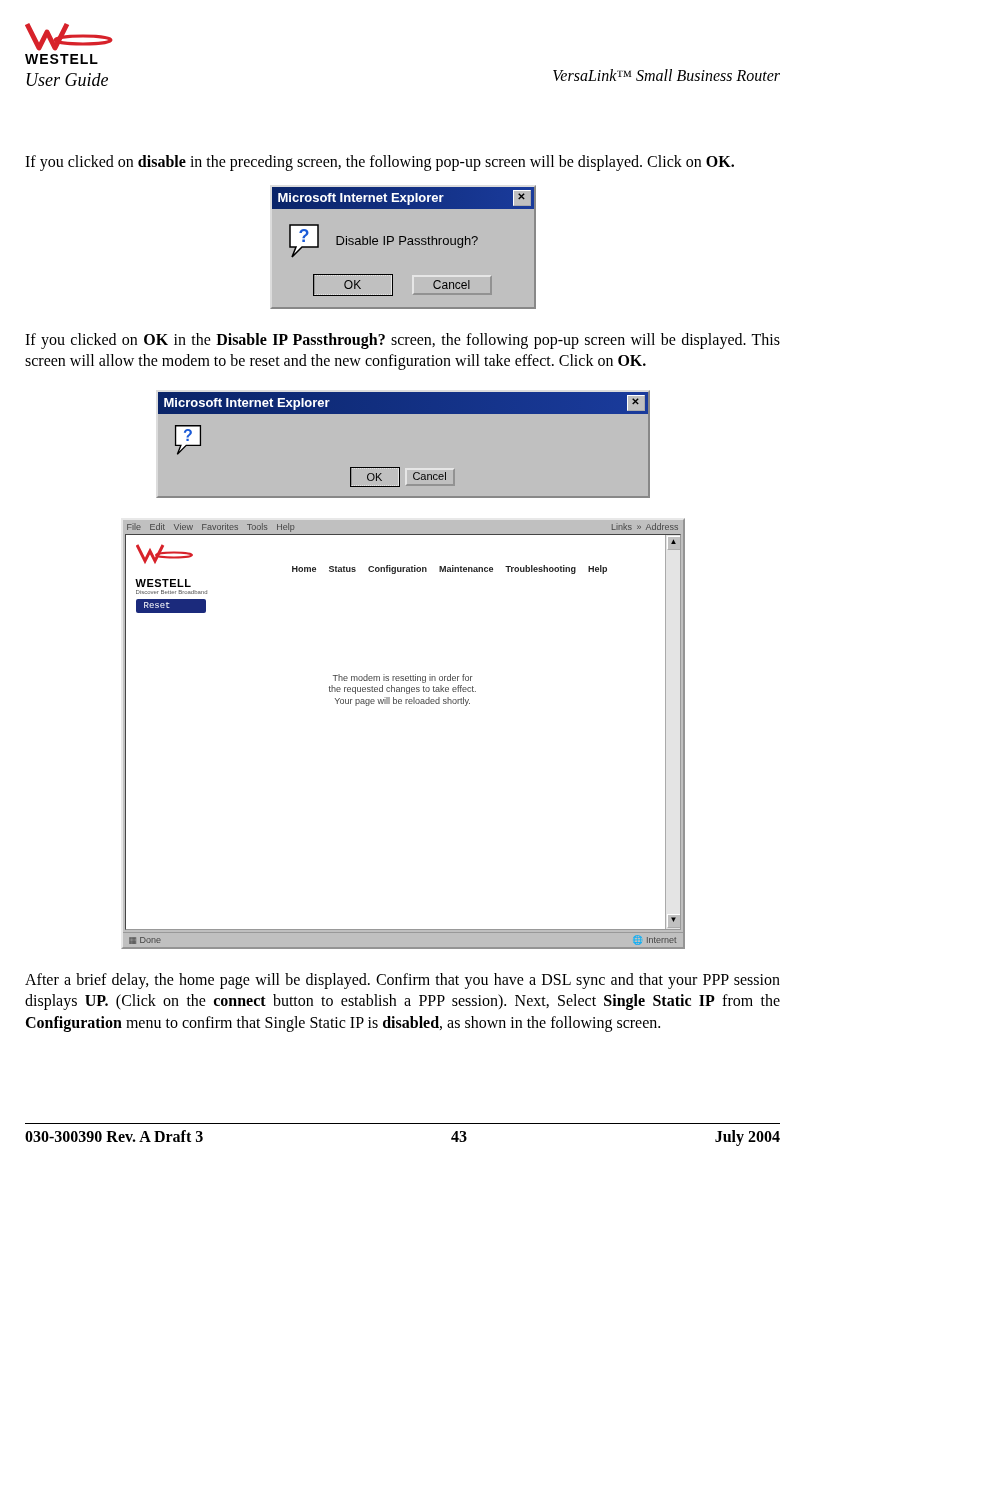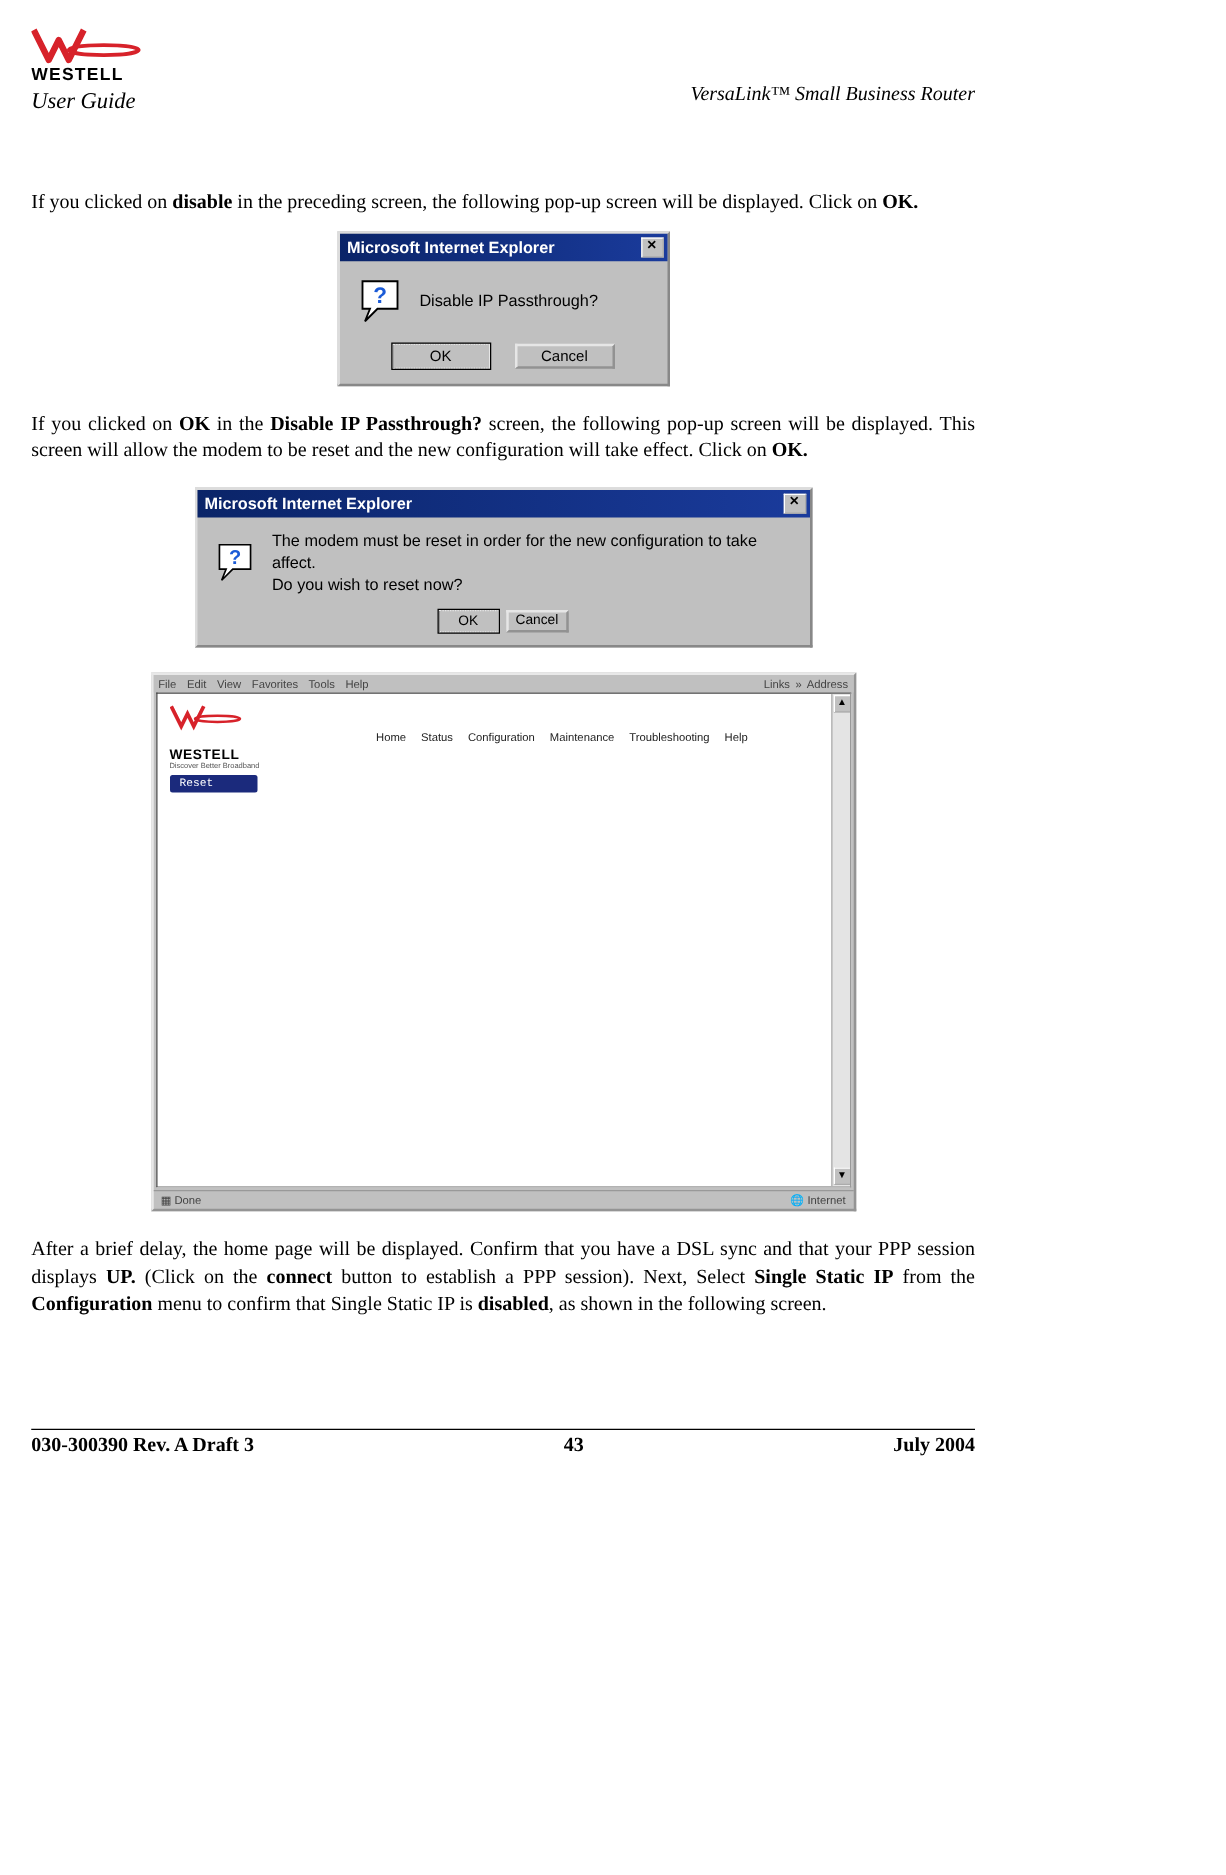--- a/index.html
+++ b/index.html
@@ -140,21 +140,21 @@
   .w-header {
     display: flex;
     align-items: center;
     padding: 8px 10px 4px 10px;
     gap: 16px;
   }
   .w-nav {
     display: flex;
     gap: 12px;
     font-size: 9px;
-    font-weight: normal;
+    font-weight: bold;
     color: #222;
     flex: 1;
     justify-content: center;
   }
   .w-sub {
     background: #1b2a7c;
     color: #fff;
     font-size: 9px;
     padding: 2px 8px;
     margin: 0 10px 2px 10px;
@@ -276,24 +276,20 @@
     <div class="win-dialog" style="width:490px">
       <div class="titlebar">
         <span>Microsoft Internet Explorer</span>
         <div class="close-x">✕</div>
       </div>
       <div class="dlg-body" style="padding:10px 14px 6px 14px">
         <svg class="q-icon" style="width:32px;height:32px;flex:0 0 32px" viewBox="0 0 36 36">
           <path d="M4 2 L32 2 L32 24 L16 24 L6 34 L10 24 L4 24 Z" fill="#fff" stroke="#000" stroke-width="1.5"></path>
           <text x="18" y="19" font-size="18" font-weight="bold" fill="#1b5bd7" text-anchor="middle">?</text>
         </svg>
-        <div class="dlg-text">
-          <span>The modem must be reset in order for the new configuration to take affect.</span><br>
-          <span>Do you wish to reset now?</span>
-        </div>
       </div>
       <div class="btn-row" style="gap:6px;padding-bottom:10px">
         <div class="win-btn default small-btn">OK</div>
         <div class="win-btn small-btn">Cancel</div>
       </div>
     </div>
   </div>
 
 
   <div class="dialog-wrap">
@@ -327,20 +323,25 @@
             <span>Home</span>
             <span>Status</span>
             <span>Configuration</span>
             <span>Maintenance</span>
             <span>Troubleshooting</span>
             <span>Help</span>
           </div>
         </div>
         <div class="w-sub">Reset</div>
         <div class="w-body">
+          <div class="reset-msg">
+            <span>The modem is resetting in order for</span><br>
+            <span>the requested changes to take effect.</span><br>
+            <span>Your page will be reloaded shortly.</span>
+          </div>
         </div>
         <div class="scrollbar-v">
           <div class="scroll-arrow" style="top:1px">▲</div>
           <div class="scroll-arrow" style="bottom:1px">▼</div>
         </div>
       </div>
       <div class="status-bar">
         <span>▦ <span>Done</span></span>
         <span>🌐 <span>Internet</span></span>
       </div>

